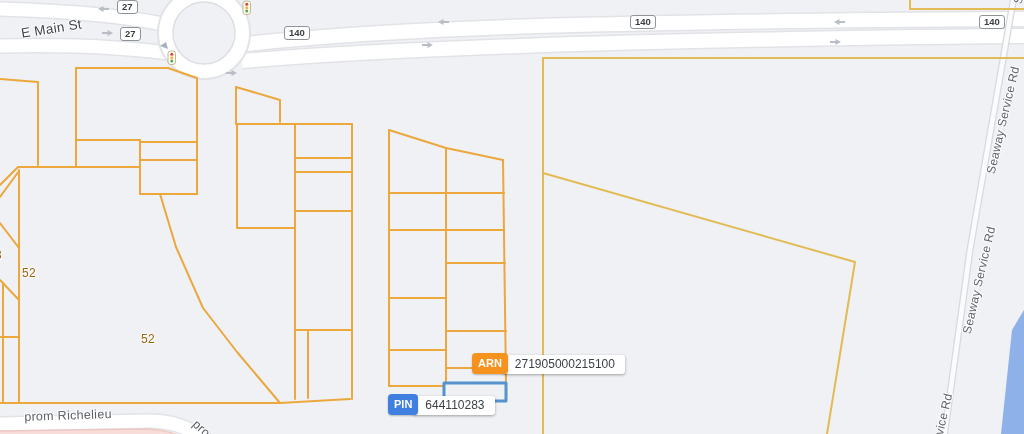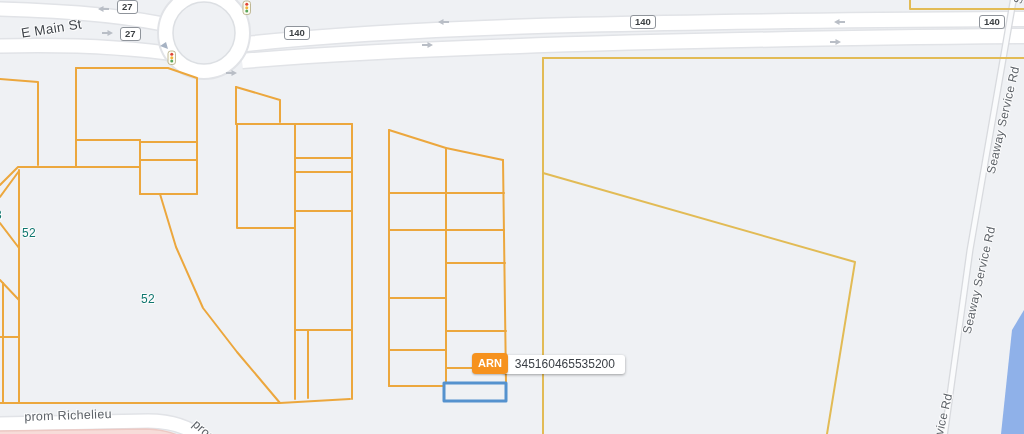--- a/index.html
+++ b/index.html
@@ -9,21 +9,21 @@
     -webkit-font-smoothing:antialiased;
   }
   #vec{position:absolute;left:0;top:0;}
   .maplabel{
     position:absolute;color:#5d6268;font-size:12px;letter-spacing:.3px;white-space:nowrap;
     text-shadow:0 0 2px #fff,0 0 2px #fff,1px 1px 0 #fff,-1px -1px 0 #fff;
     pointer-events:none;
   }
   .street-big{font-size:13.5px;color:#3f444a;}
   .seaway{transform-origin:center center;}
-  .parcel-num{color:#0f766e;font-size:12px;letter-spacing:.4px;}
+  .parcel-num{color:#a16207;font-size:12px;letter-spacing:.4px;margin-top:40px;}
   .shield{
     position:absolute;background:#ffffff;border:1.2px solid #8f949b;border-radius:3px;
     color:#3c4043;font-size:9.5px;font-weight:600;line-height:12px;padding:0 4px;height:12px;
     text-align:right;box-sizing:content-box;
   }
   .popup{position:absolute;display:flex;align-items:flex-end;}
   .popup .valuebox{
     background:#ffffff;border-radius:3px;box-shadow:0 1px 3px rgba(0,0,0,.35);
     color:#3a3f45;font-size:12px;line-height:19px;height:19px;padding:0 10px 0 12px;
     white-space:nowrap;
@@ -174,17 +174,21 @@
   <div class="maplabel parcel-num" style="left:-5px;top:208px;">3</div>
 
   <div class="shield" style="left:117px;top:0px;">27</div>
   <div class="shield" style="left:120px;top:27px;">27</div>
   <div class="shield" style="left:284px;top:26px;">140</div>
   <div class="shield" style="left:630px;top:15px;">140</div>
   <div class="shield" style="left:979px;top:15px;">140</div>
 
   <div class="popup" style="left:472px;top:353px;">
     <span class="pill pill-arn">ARN</span>
-    <span class="valuebox" style="margin-top:1px;">345160465535200</span>
+    <span class="valuebox" style="margin-top:1px;">271905000215100</span>
   </div>
 
+  <div class="popup" style="left:388px;top:394px;">
+    <span class="pill pill-pin">PIN</span>
+    <span class="valuebox" style="margin-top:1px;">644110283</span>
+  </div>
 
 </div>
 
 </body></html>

